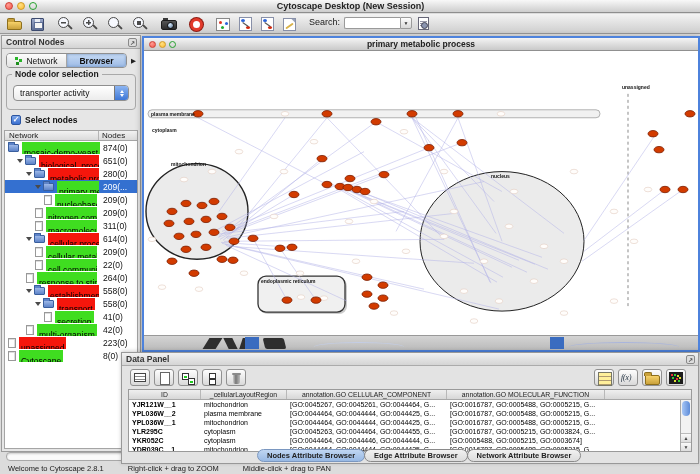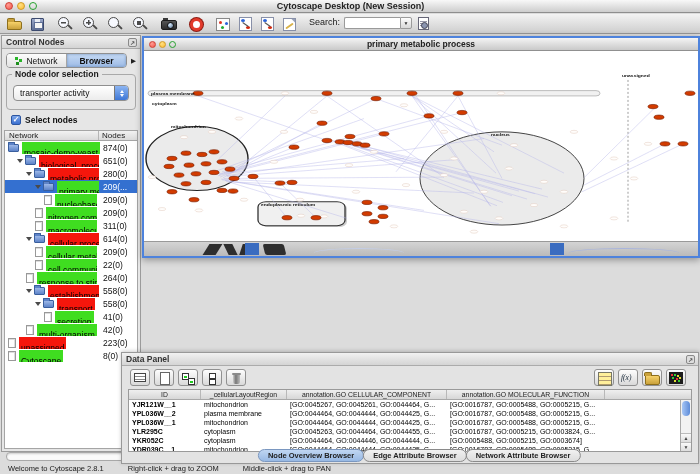--- a/index.html
+++ b/index.html
@@ -82,21 +82,21 @@
   .ic-folder{width:11px;height:8px;background:linear-gradient(#9db8e8,#5d83c8);border:1px solid #3a5f9e;border-radius:1px;position:relative;margin-right:3px;flex:none;}
   .ic-folder::before{content:"";position:absolute;top:-3px;left:-1px;width:5px;height:2px;background:#5d83c8;border:1px solid #3a5f9e;border-bottom:none;border-radius:1px 1px 0 0;}
   .ic-file{width:8px;height:10px;background:#fff;border:1px solid #999;margin-right:3px;flex:none;box-shadow:inset -1px 1px 0 #ddd;}
   .tlabel{padding:6px 2px;white-space:nowrap;overflow:hidden;flex:none;line-height:11px;height:11px;}
   .tlabel.green{background:#3fdd20;}
   .tlabel.red{background:#f5160c;}
   .tcount{position:absolute;left:98px;font-size:8.5px;color:#111;white-space:nowrap;overflow:hidden;max-width:38px;}
   .trow.sel .tcount{color:#fff;}
 
   
-  .net-window{position:absolute;left:142px;top:36px;width:558px;height:222px;border:2px solid #4d82dc;background:#fff;z-index:3;box-shadow:0 2px 7px rgba(0,0,0,.35);}
+  .net-window{position:absolute;left:142px;top:36px;width:558px;height:316px;border:2px solid #4d82dc;background:#fff;z-index:3;box-shadow:0 2px 7px rgba(0,0,0,.35);}
   .nw-head{height:13px;background:linear-gradient(#f4f4f4,#c9c9c9);border-bottom:1px solid #909090;position:relative;}
   .nw-head .tl{width:7px;height:7px;top:3px;}
   .nw-head .tl.close{left:5px;} .nw-head .tl.min{left:15px;} .nw-head .tl.max{left:25px;}
   .nw-title{text-align:center;font-size:8.5px;font-weight:bold;color:#222;line-height:13px;}
   .nw-canvas{position:absolute;left:0;top:14px;right:0;bottom:15px;background:#fff;overflow:hidden;}
   .nw-canvas svg{position:absolute;left:0;top:0;width:100%;height:100%;}
   .nw-strip{position:absolute;left:0;bottom:0;right:0;height:15px;background:linear-gradient(#d4d4d4,#bababa);border-top:1px solid #999;overflow:hidden;}
   .shp{position:absolute;background:#2e2e2e;top:2px;height:11px;}
   .bsq{position:absolute;top:1px;width:14px;height:12px;background:#3a6cc0;}
   .curve{position:absolute;top:6px;height:10px;border-top:1px solid #a8b4dd;border-radius:50%;}
@@ -560,21 +560,21 @@
             <span class="dt-cell c3" style="width: 158px;">[GO:0016787, GO:0005488, GO:0005215, G...</span>
           </div>
         </div>
       <div class="dt-scroll">
         <div class="dt-thumb"></div>
         <div class="dt-ar up">▲</div>
         <div class="dt-ar dn">▼</div>
       </div>
     </div>
     <div class="dp-tabs" id="dtabs">
-        <span class="dp-tab sel">Node Overview Browser</span>
+        <span class="dp-tab sel">Nodes Attribute Browser</span>
         <span class="dp-tab">Edge Attribute Browser</span>
         <span class="dp-tab">Network Attribute Browser</span>
       </div>
   </div>
 
   <div class="progress-ph"></div>
   <div class="status" id="statusbar">
       <span>Welcome to Cytoscape 2.8.1</span>
       <span>Right-click + drag to ZOOM</span>
       <span>Middle-click + drag to PAN</span>

